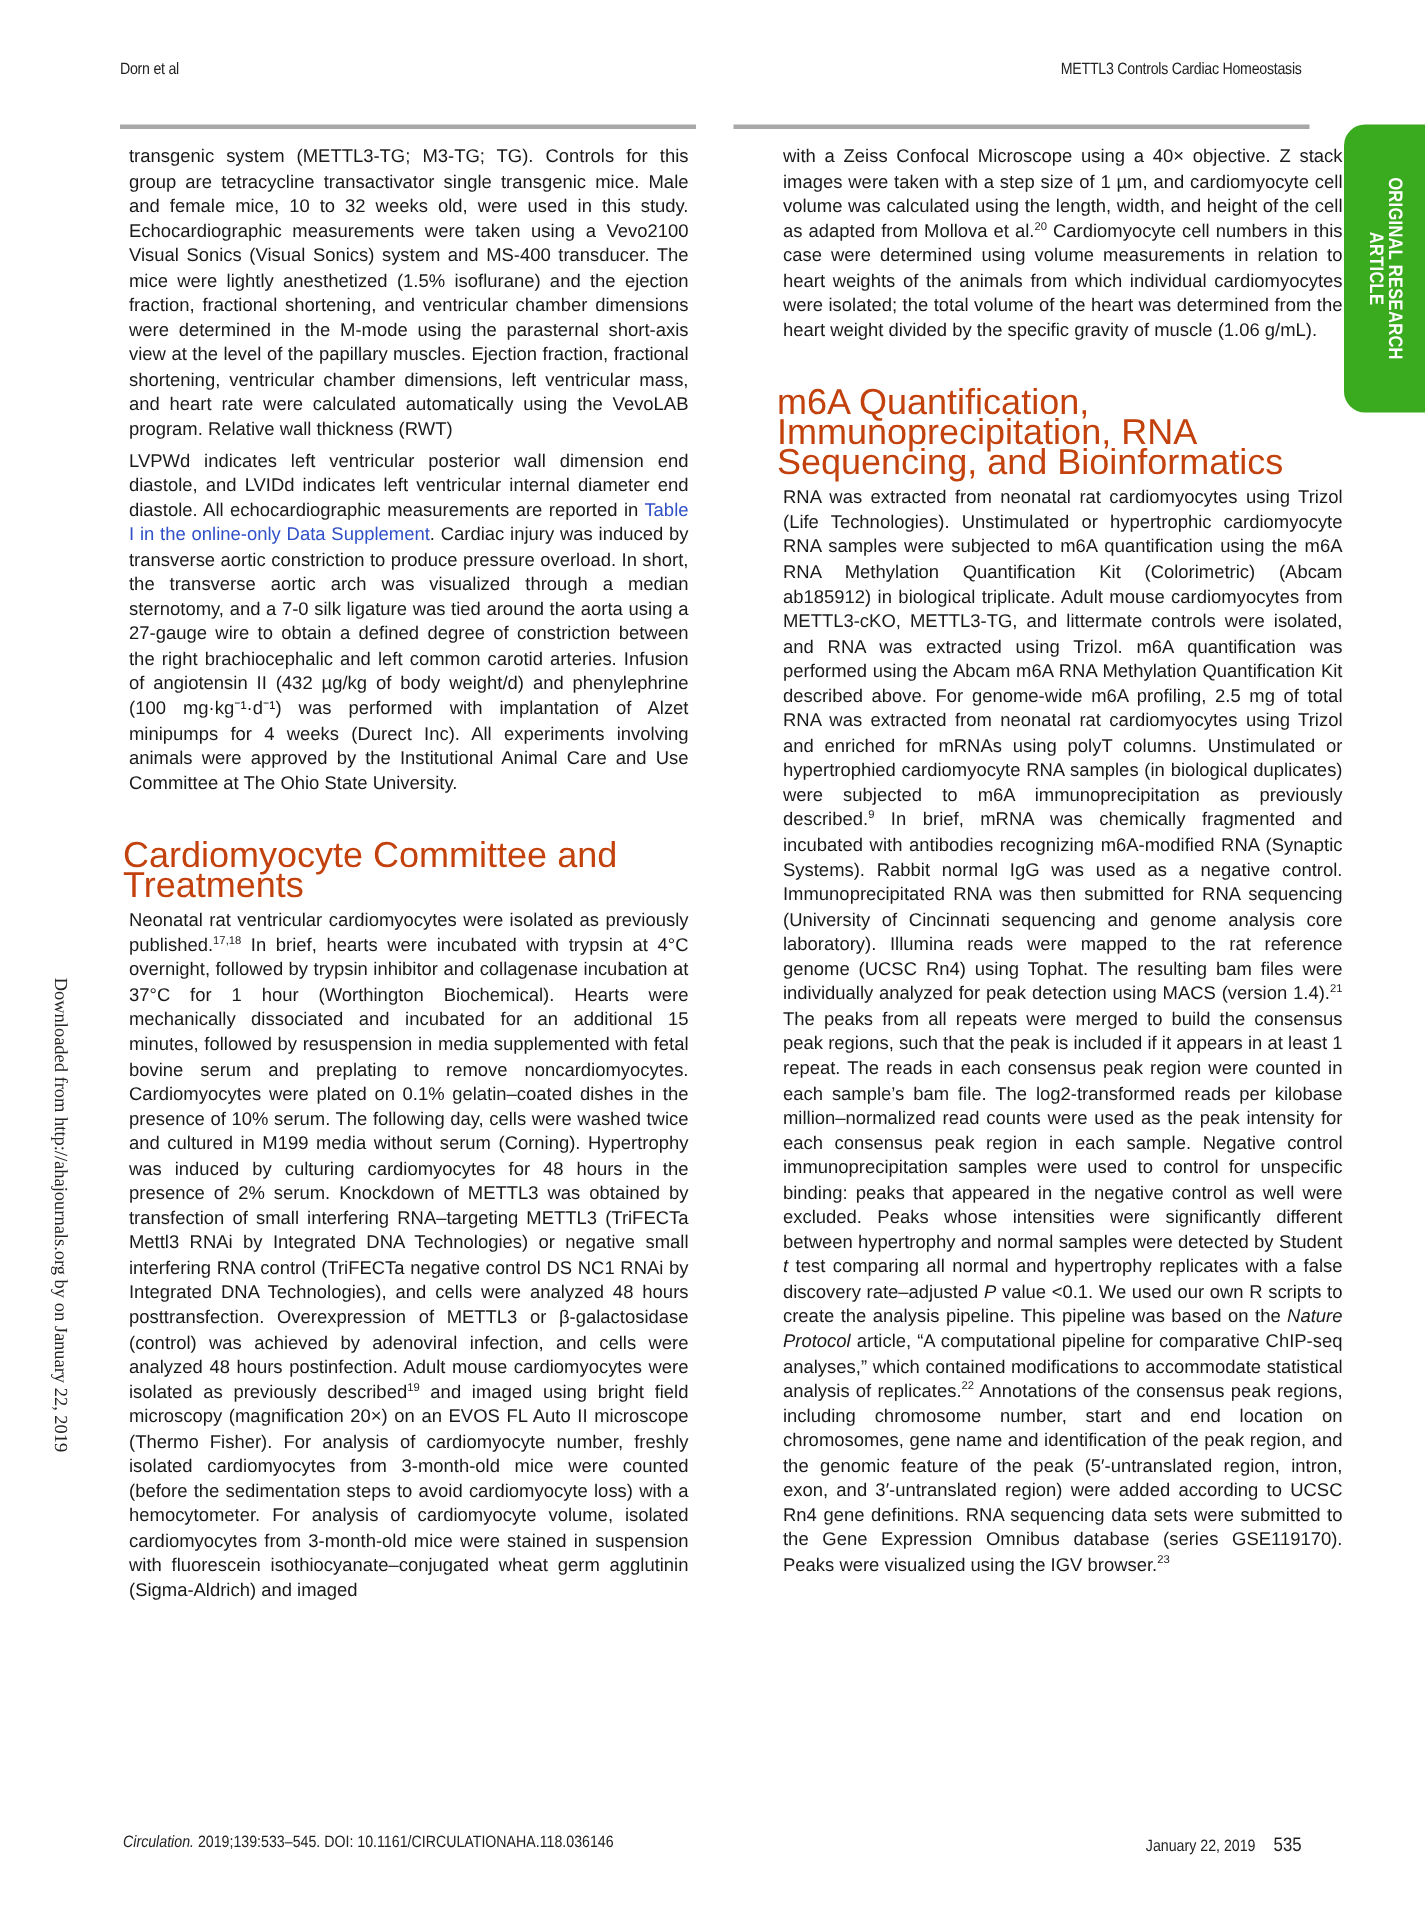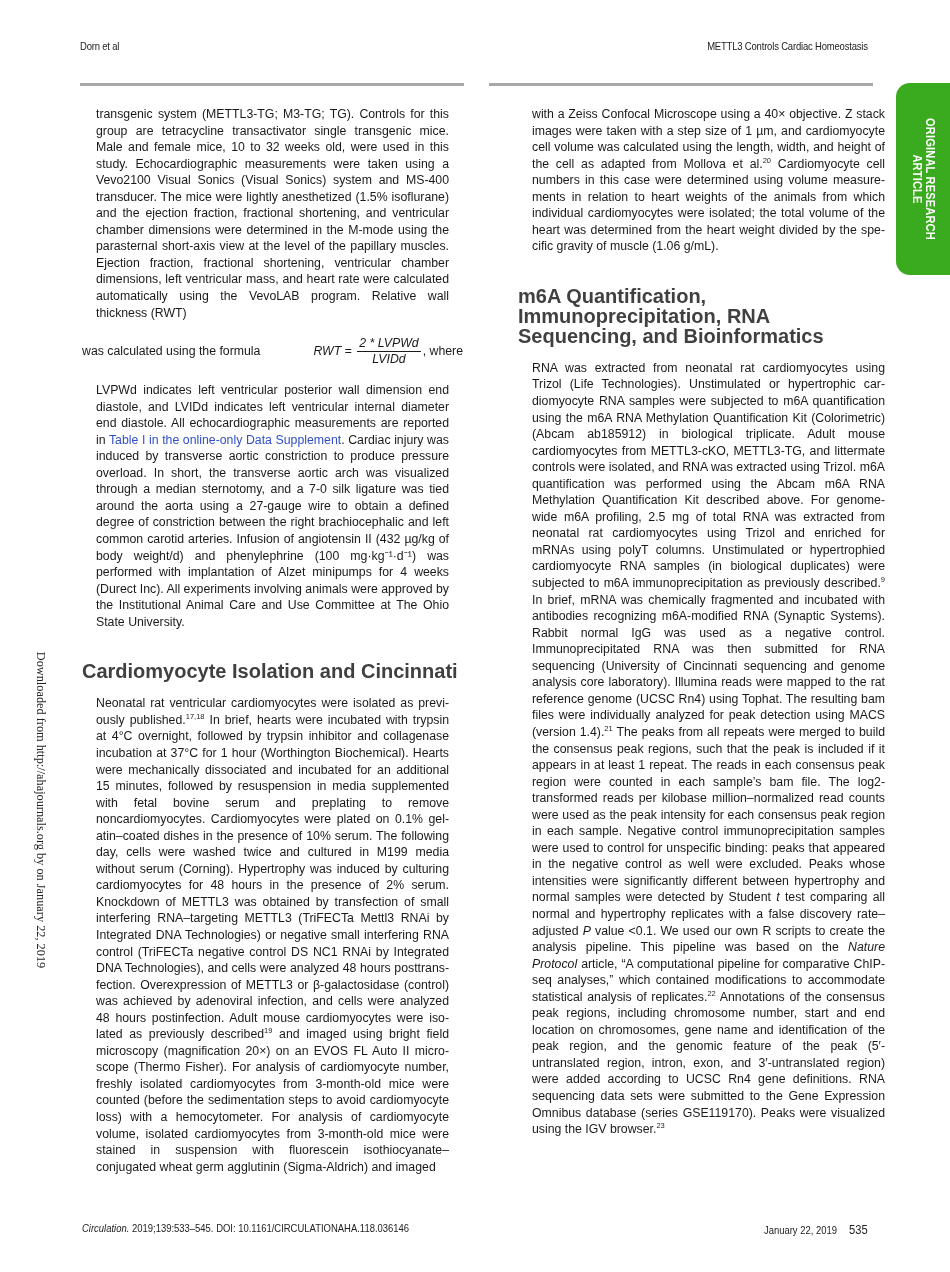--- a/index.html
+++ b/index.html
@@ -19,23 +19,23 @@
     }
     .rule.left { left: 80px; width: 384px; }
     .rule.right { left: 489px; width: 384px; }
     .column {
       position: absolute; top: 92px; width: 381px;
       font-size: 12.3px; line-height: 16.55px; text-align: justify;
       hyphens: manual;
     }
     .column.left { left: 82px; }
     .column.right { left: 518px; }
-    .column p { margin: 14px; }
+    .column p { margin: 4px; }
     .section-heading {
-      color: #404040; font-weight: bold; font-size: 20px; line-height: 20px;
+      color: #c2410c; font-weight: normal; font-size: 24px; line-height: 20px;
       margin: 0; text-align: left;
     }
     .link { color: #3050c8; }
     sup { font-size: 7.5px; line-height: 0; vertical-align: 5px; }
     .formula-line {
       display: flex; align-items: center; justify-content: space-between;
       height: 34px; margin-top: -1px; margin-bottom: 0px;
     }
     .frac { display: inline-flex; flex-direction: column; align-items: center; vertical-align: middle; margin: 0 2px; }
     .frac .num { border-bottom: 1px solid #1a1a1a; padding: 0 2px; font-style: italic; line-height: 15px; }
@@ -83,33 +83,23 @@
     <span>ARTICLE</span>
   </div>
 </div>
 
 <div class="side-stamp">
   <div class="side-stamp-text">Downloaded from http://ahajournals.org by on January 22, 2019</div>
 </div>
 
 <div class="column left">
   <p><span>transgenic system (METTL3-TG; M3-TG; TG). Controls for this group are tetracycline transactivator single transgenic mice. Male and female mice, 10 to 32 weeks old, were used in this study. Echocardiographic measurements were taken using a Vevo2100 Visual Sonics (Visual Sonics) system and MS-400 transducer. The mice were lightly anesthetized (1.5% isoflurane) and the ejec­tion fraction, fractional shortening, and ventricular chamber dimensions were determined in the M-mode using the paraster­nal short-axis view at the level of the papillary muscles. Ejection fraction, fractional shortening, ventricular chamber dimensions, left ventricular mass, and heart rate were calculated automati­cally using the VevoLAB program. Relative wall thickness (RWT)</span></p>
-  <div class="formula-line">
-    <span>was calculated using the formula</span>
-    <span>
-      <span class="italic">RWT =</span>
-      <span class="frac">
-        <span class="num">2 * LVPWd</span>
-        <span class="den">LVIDd</span>
-      </span><span>, where</span>
-    </span>
-  </div>
   <p><span>LVPWd indicates left ventricular posterior wall dimension end diastole, and LVIDd indicates left ventricular internal diameter end diastole. All echocardiographic measurements are reported in</span> <a class="link">Table I in the online-only Data Supplement</a><span>. Cardiac injury was induced by transverse aortic constriction to produce pres­sure overload. In short, the transverse aortic arch was visualized through a median sternotomy, and a 7-0 silk ligature was tied around the aorta using a 27-gauge wire to obtain a defined degree of constriction between the right brachiocephalic and left common carotid arteries. Infusion of angiotensin II (432 µg/kg of body weight/d) and phenylephrine (100 mg·kg⁻¹·d⁻¹) was performed with implantation of Alzet minipumps for 4 weeks (Durect Inc). All experiments involving animals were approved by the Institutional Animal Care and Use Committee at The Ohio State University.</span></p>
 
-  <h2 class="section-heading" style="margin-top:31px;">Cardiomyocyte Isolation and Cincinnati</h2>
+  <h2 class="section-heading" style="margin-top:31px;">Cardiomyocyte Committee and Treatments</h2>
   <p><span>Neonatal rat ventricular cardiomyocytes were isolated as previ­ously published.</span><sup>17,18</sup><span> In brief, hearts were incubated with trypsin at 4°C overnight, followed by trypsin inhibitor and collagenase incubation at 37°C for 1 hour (Worthington Biochemical). Hearts were mechanically dissociated and incubated for an additional 15 minutes, followed by resuspension in media sup­plemented with fetal bovine serum and preplating to remove noncardiomyocytes. Cardiomyocytes were plated on 0.1% gel­atin–coated dishes in the presence of 10% serum. The follow­ing day, cells were washed twice and cultured in M199 media without serum (Corning). Hypertrophy was induced by cultur­ing cardiomyocytes for 48 hours in the presence of 2% serum. Knockdown of METTL3 was obtained by transfection of small interfering RNA–targeting METTL3 (TriFECTa Mettl3 RNAi by Integrated DNA Technologies) or negative small interfering RNA control (TriFECTa negative control DS NC1 RNAi by Integrated DNA Technologies), and cells were analyzed 48 hours posttrans­fection. Overexpression of METTL3 or β-galactosidase (control) was achieved by adenoviral infection, and cells were analyzed 48 hours postinfection. Adult mouse cardiomyocytes were iso­lated as previously described</span><sup>19</sup><span> and imaged using bright field microscopy (magnification 20×) on an EVOS FL Auto II micro­scope (Thermo Fisher). For analysis of cardiomyocyte number, freshly isolated cardiomyocytes from 3-month-old mice were counted (before the sedimentation steps to avoid cardiomyo­cyte loss) with a hemocytometer. For analysis of cardiomyo­cyte volume, isolated cardiomyocytes from 3-month-old mice were stained in suspension with fluorescein isothiocyanate–conjugated wheat germ agglutinin (Sigma-Aldrich) and imaged</span></p>
 </div>
 
 <div class="column right">
   <p><span>with a Zeiss Confocal Microscope using a 40× objective. Z stack images were taken with a step size of 1 µm, and cardiomyocyte cell volume was calculated using the length, width, and height of the cell as adapted from Mollova et al.</span><sup>20</sup><span> Cardiomyocyte cell numbers in this case were determined using volume measure­ments in relation to heart weights of the animals from which individual cardiomyocytes were isolated; the total volume of the heart was determined from the heart weight divided by the spe­cific gravity of muscle (1.06 g/mL).</span></p>
 
   <h2 class="section-heading" style="margin-top:31px; width:370px;">m6A Quantification, Immunoprecipitation, RNA Sequencing, and Bioinformatics</h2>
   <p><span>RNA was extracted from neonatal rat cardiomyocytes using Trizol (Life Technologies). Unstimulated or hypertrophic car­diomyocyte RNA samples were subjected to m6A quantifi­cation using the m6A RNA Methylation Quantification Kit (Colorimetric) (Abcam ab185912) in biological triplicate. Adult mouse cardiomyocytes from METTL3-cKO, METTL3-TG, and lit­termate controls were isolated, and RNA was extracted using Trizol. m6A quantification was performed using the Abcam m6A RNA Methylation Quantification Kit described above. For genome-wide m6A profiling, 2.5 mg of total RNA was extracted from neonatal rat cardiomyocytes using Trizol and enriched for mRNAs using polyT columns. Unstimulated or hypertrophied cardiomyocyte RNA samples (in biological dupli­cates) were subjected to m6A immunoprecipitation as previ­ously described.</span><sup>9</sup><span> In brief, mRNA was chemically fragmented and incubated with antibodies recognizing m6A-modified RNA (Synaptic Systems). Rabbit normal IgG was used as a negative control. Immunoprecipitated RNA was then submitted for RNA sequencing (University of Cincinnati sequencing and genome analysis core laboratory). Illumina reads were mapped to the rat reference genome (UCSC Rn4) using Tophat. The resulting bam files were individually analyzed for peak detection using MACS (version 1.4).</span><sup>21</sup><span> The peaks from all repeats were merged to build the consensus peak regions, such that the peak is included if it appears in at least 1 repeat. The reads in each consensus peak region were counted in each sample’s bam file. The log2-transformed reads per kilobase million–normalized read counts were used as the peak intensity for each consensus peak region in each sample. Negative control immunoprecipitation samples were used to control for unspecific binding: peaks that appeared in the negative control as well were excluded. Peaks whose intensities were significantly different between hypertrophy and normal samples were detected by Student </span><span class="italic">t</span><span> test comparing all normal and hypertrophy replicates with a false discovery rate–adjusted </span><span class="italic">P</span><span> value &lt;0.1. We used our own R scripts to create the analysis pipeline. This pipeline was based on the </span><span class="italic">Nature Protocol</span><span> article, “A computational pipeline for comparative ChIP-seq analyses,” which contained modi­fications to accommodate statistical analysis of replicates.</span><sup>22</sup><span> Annotations of the consensus peak regions, including chromo­some number, start and end location on chromosomes, gene name and identification of the peak region, and the genomic feature of the peak (5′-untranslated region, intron, exon, and 3′-untranslated region) were added according to UCSC Rn4 gene definitions. RNA sequencing data sets were submitted to the Gene Expression Omnibus database (series GSE119170). Peaks were visualized using the IGV browser.</span><sup>23</sup></p>
 </div>
 

